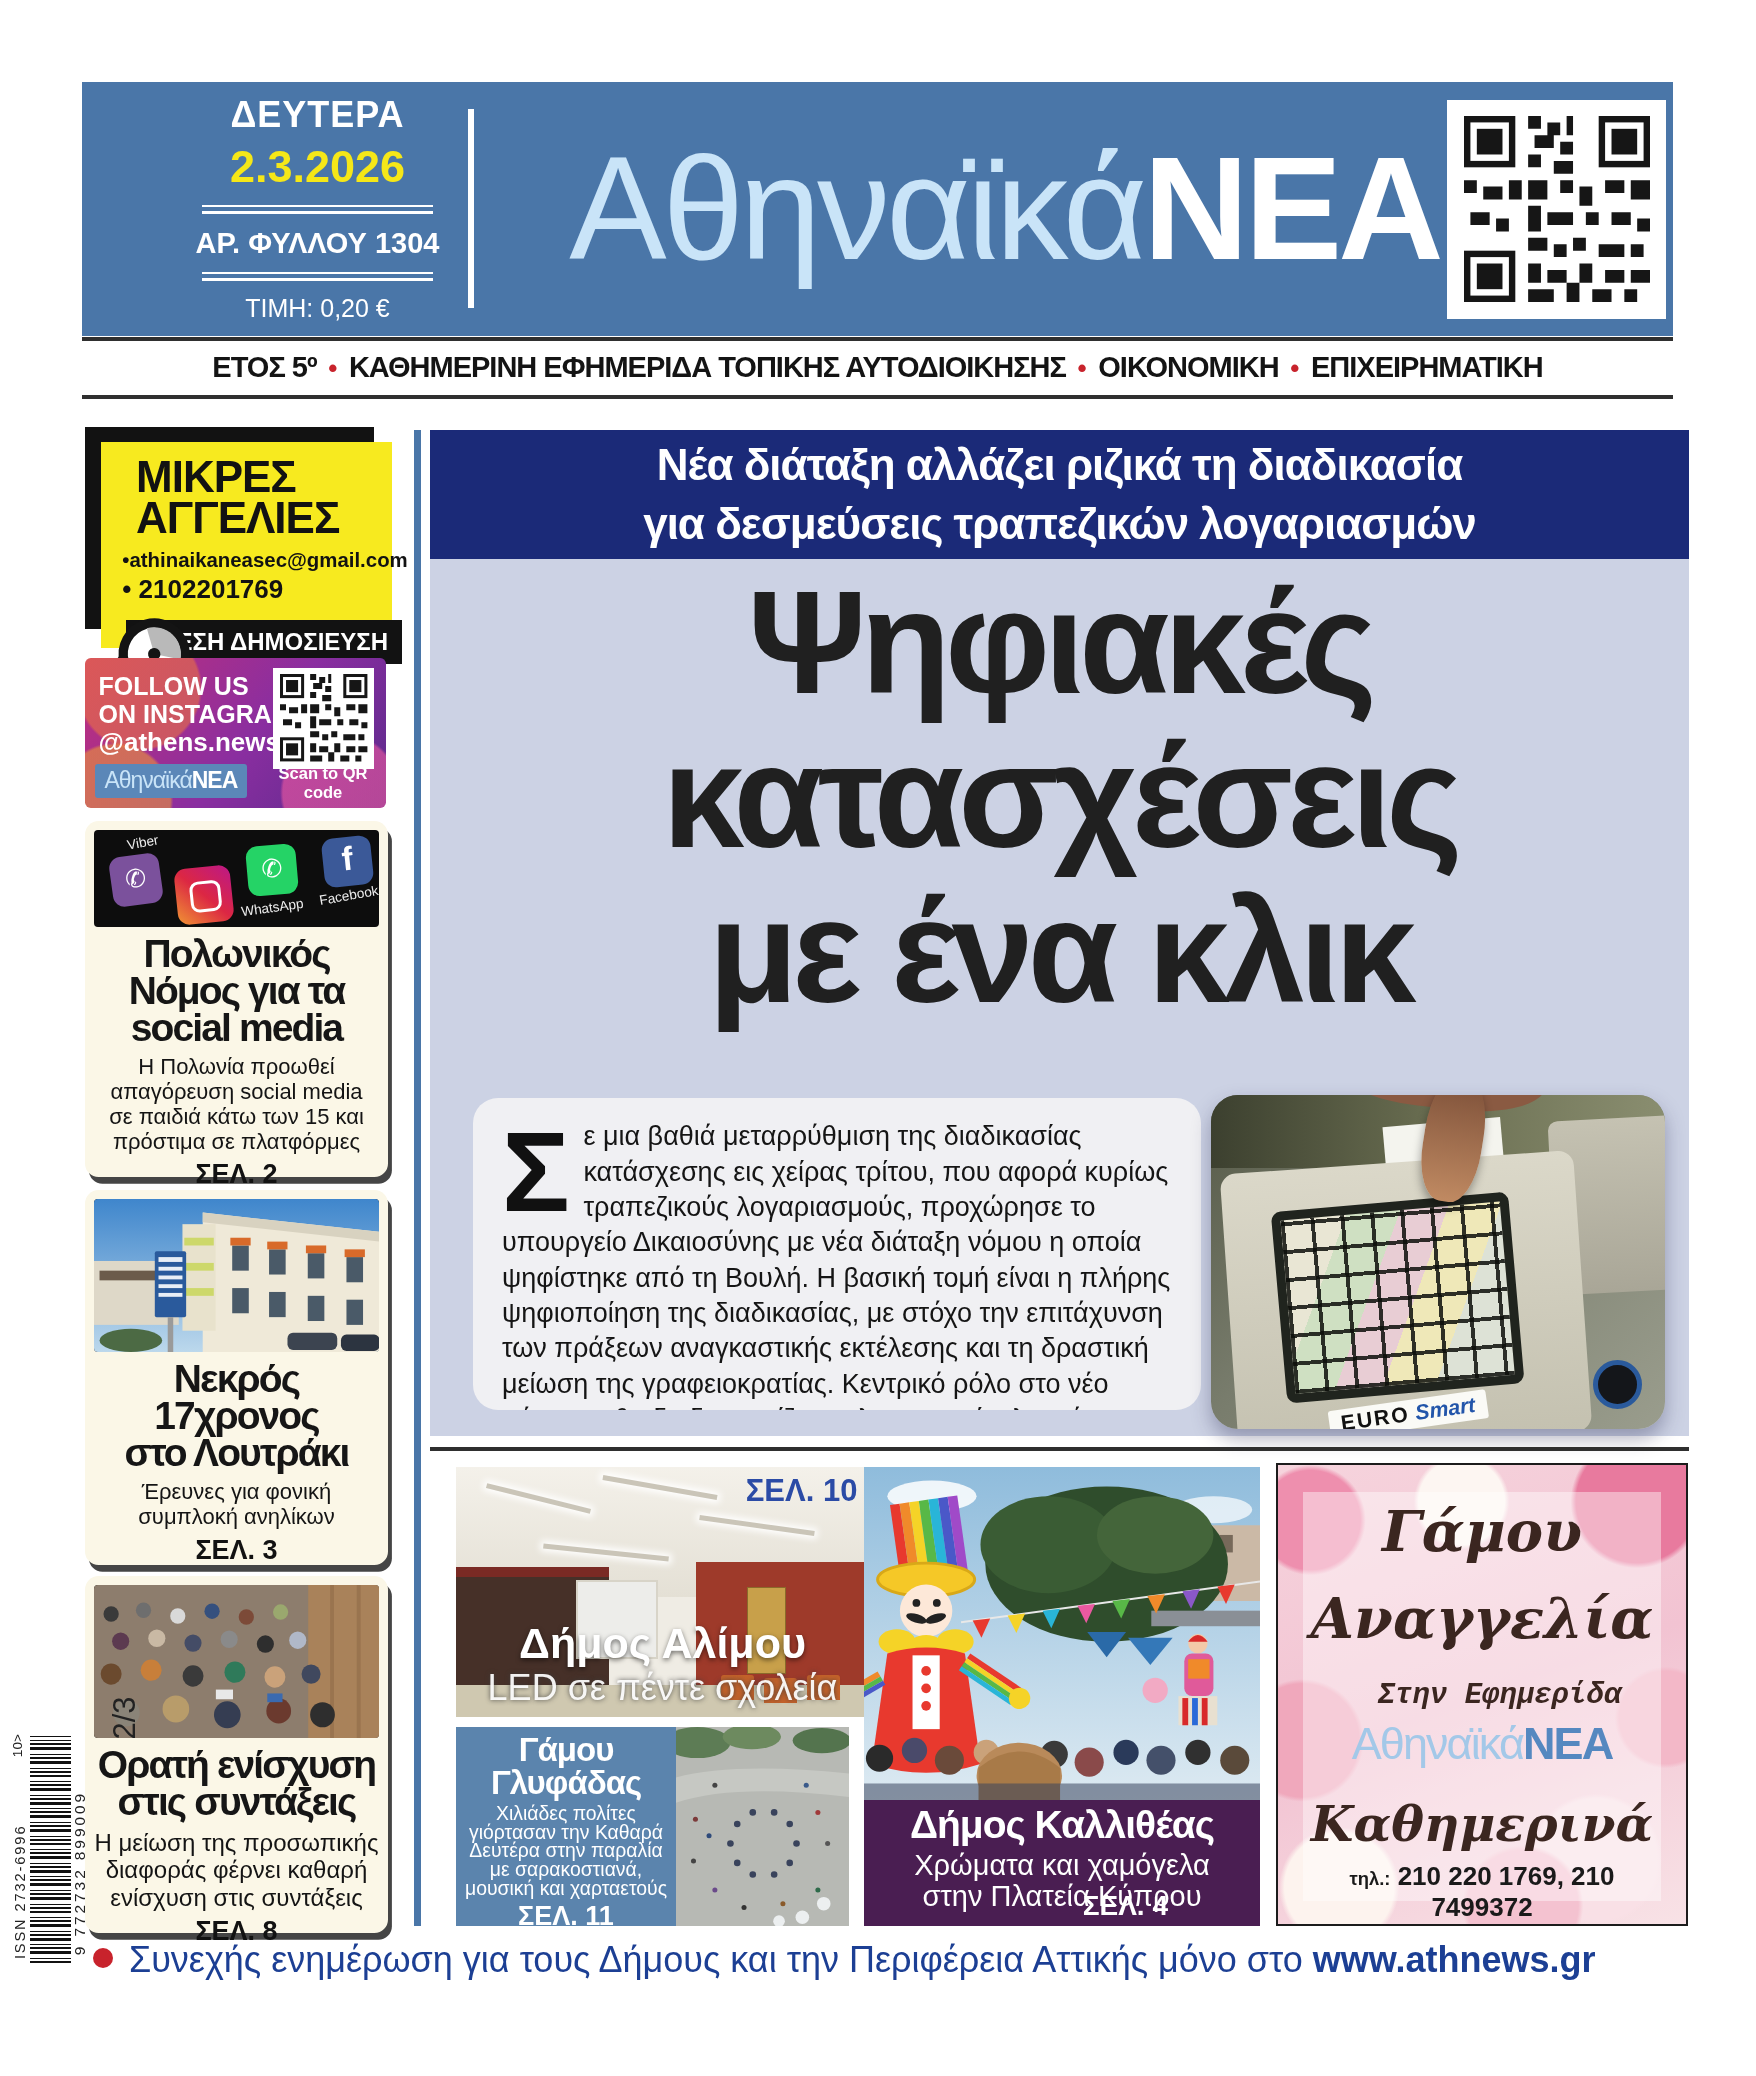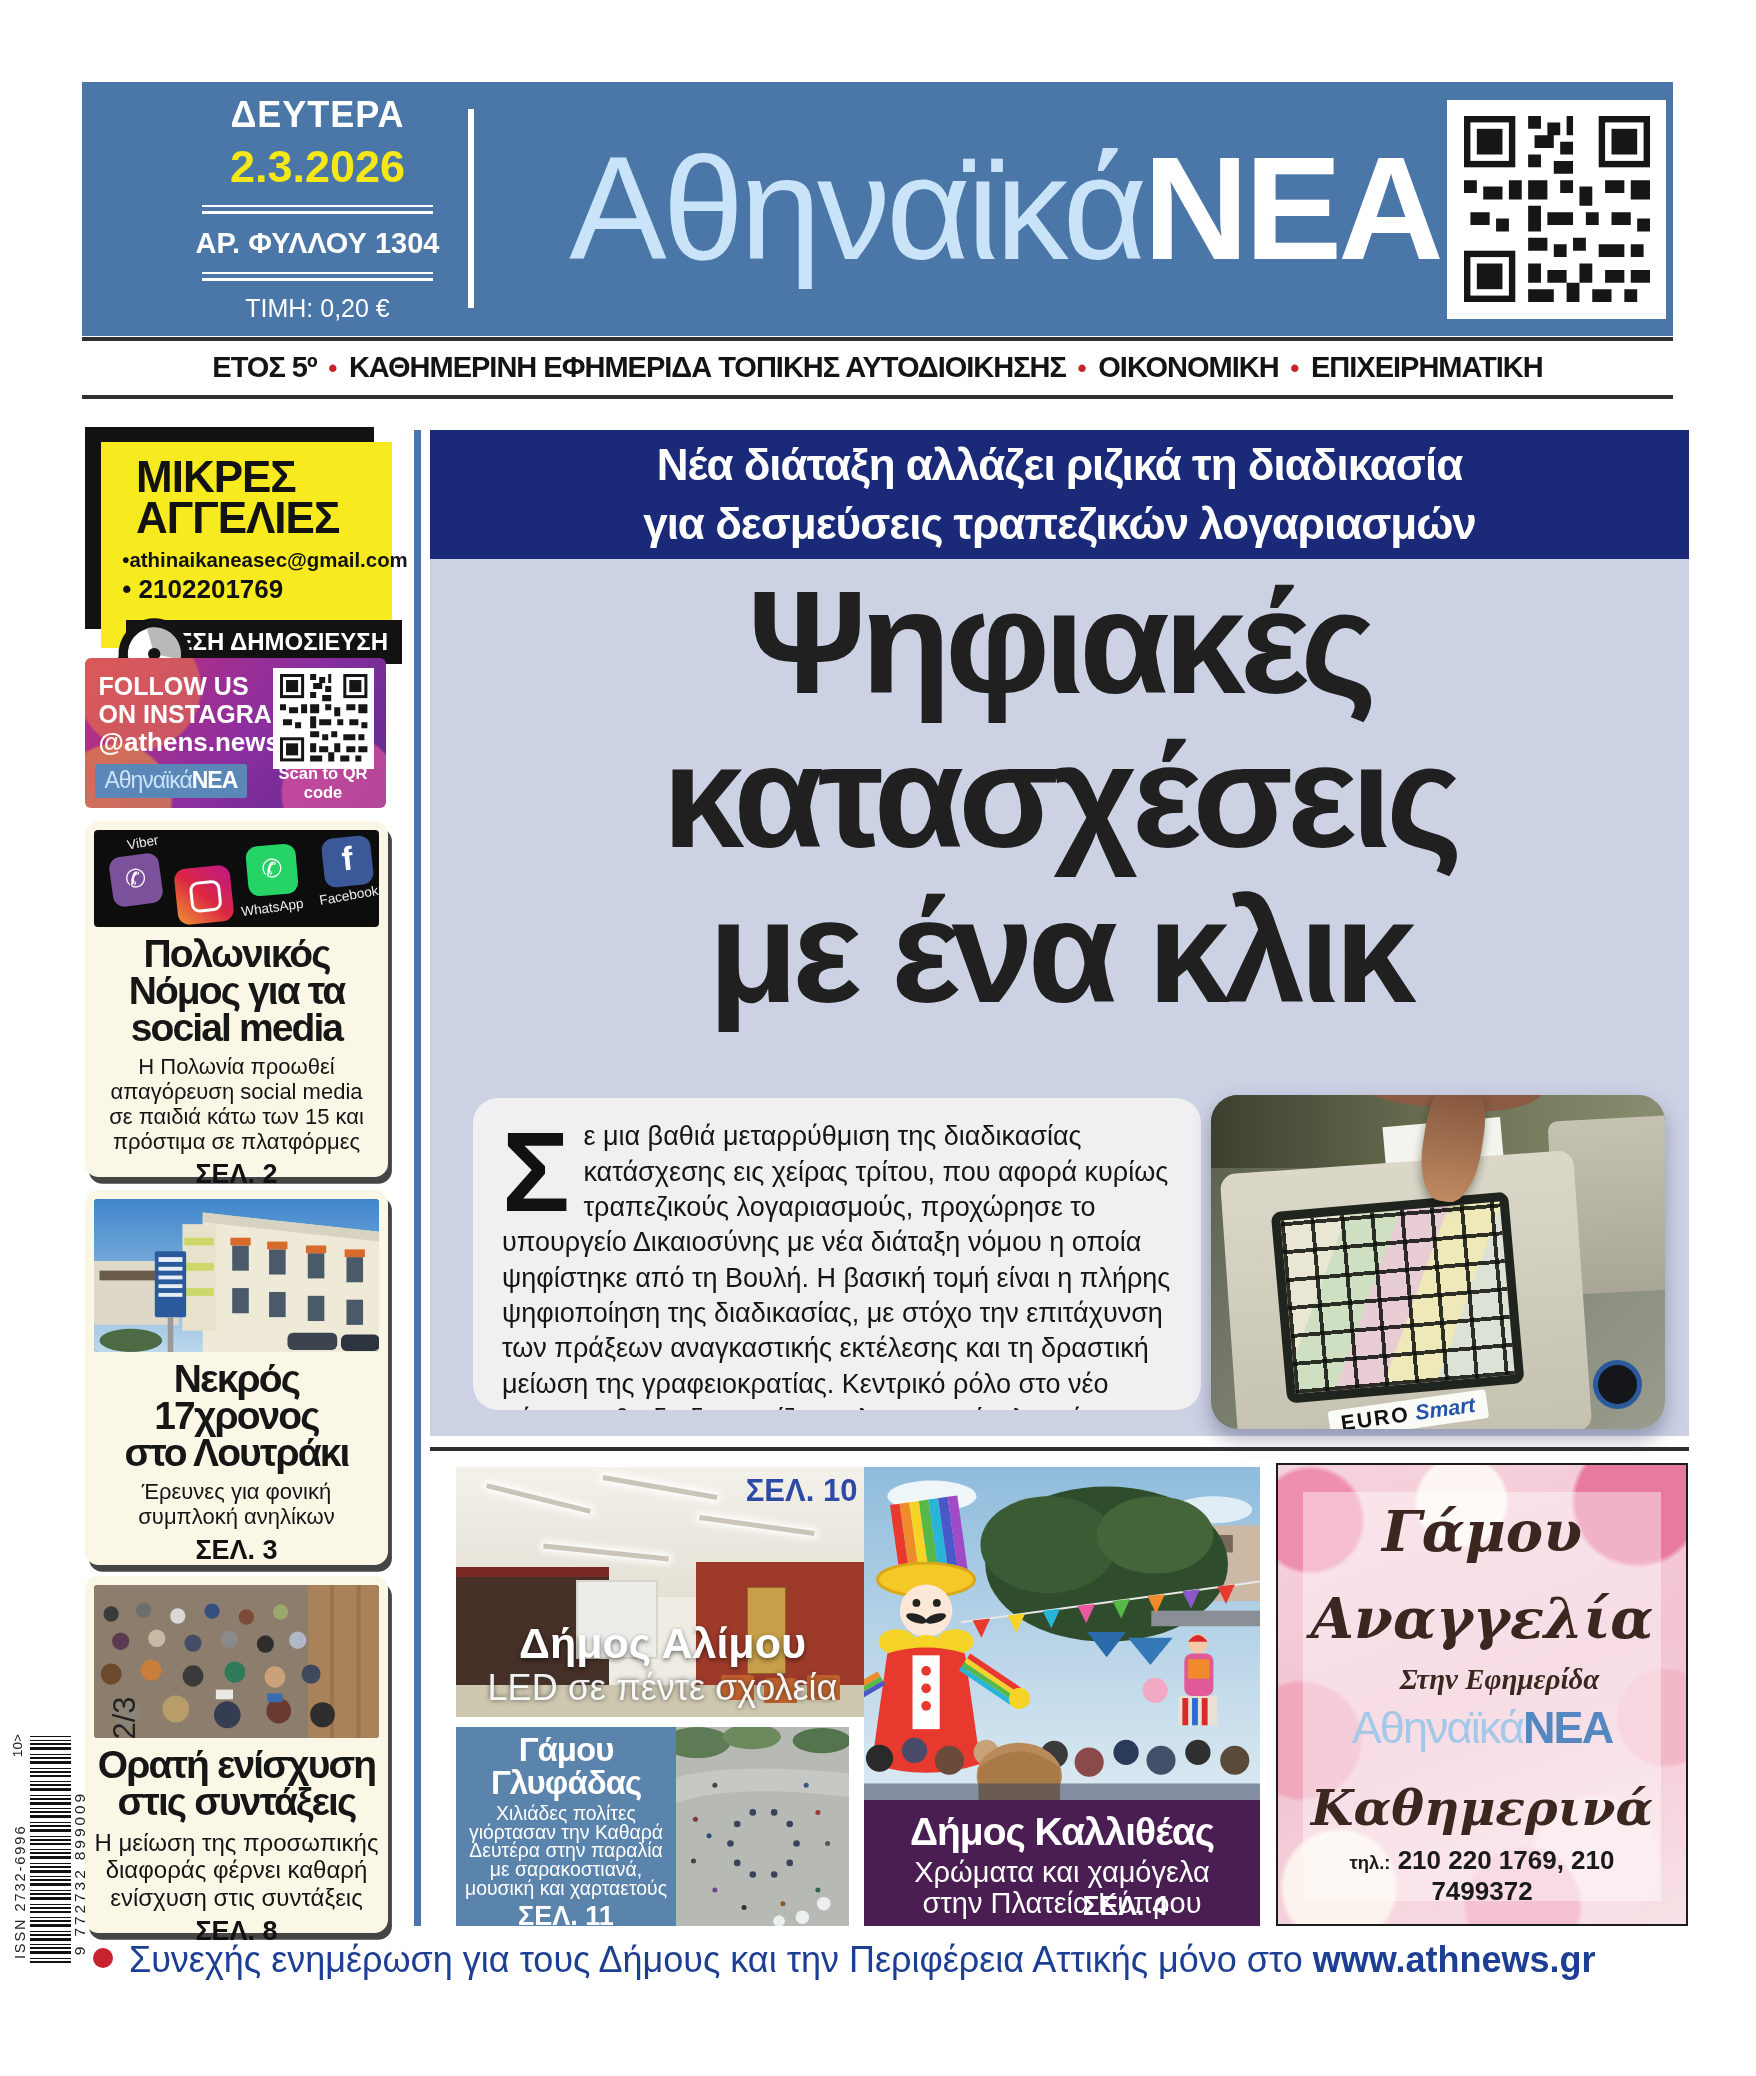--- a/index.html
+++ b/index.html
@@ -125,41 +125,41 @@
   .al-sub{position:absolute;left:0;bottom:7.8px;width:100%;text-align:center;color:rgba(255,255,255,.93);font-size:36px;text-shadow:0 0 5.8px rgba(60,60,60,.9);}
 
   #glyfada-box{left:456px;top:1727px;width:220px;height:199px;background:#5b84ad;color:#fff;text-align:center;box-sizing:border-box;padding-top:5.8px;}
   .gl-title{font-size:33px;font-weight:800;line-height:1.0;letter-spacing:-1px;}
   .gl-sum{margin-top:4.9px;font-size:19.4px;line-height:.97;}
   .gl-page{margin-top:2.9px;font-size:27px;font-weight:800;}
   #glyfada-photo{left:676px;top:1727px;width:173px;height:199px;}
 
   #kallithea-photo{left:864px;top:1467px;width:396px;height:333px;}
   #kallithea-box{left:864px;top:1800px;width:396px;height:126px;background:#4a1e52;color:#fff;text-align:center;position:absolute;}
-  .ka-title{margin-top:10px;font-size:39px;font-weight:800;letter-spacing:-1px;}
+  .ka-title{margin-top:3px;font-size:39px;font-weight:800;letter-spacing:-1px;}
   .ka-sub{margin-top:2.9px;font-size:29px;line-height:1.08;}
   .ka-page{position:absolute;right:92px;bottom:3.9px;font-size:28px;font-weight:800;}
 
   
   #wedad{left:1276px;top:1463px;width:412px;height:463px;border:2.9px solid #1c1c1c;box-sizing:border-box;
     background:
       radial-gradient(circle at 8% 12%,#ee8fae 0 9%,rgba(0,0,0,0) 10%),
       radial-gradient(circle at 88% 8%,#e87a9e 0 11%,rgba(0,0,0,0) 12%),
       radial-gradient(circle at 95% 55%,#f3b8c8 0 10%,rgba(0,0,0,0) 11%),
       radial-gradient(circle at 6% 60%,#f0a8bc 0 12%,rgba(0,0,0,0) 13%),
       radial-gradient(circle at 15% 92%,#fdf3ee 0 10%,rgba(0,0,0,0) 11%),
       radial-gradient(circle at 60% 96%,#f4c2d0 0 11%,rgba(0,0,0,0) 12%),
       radial-gradient(circle at 45% 8%,#fdf6f2 0 9%,rgba(0,0,0,0) 10%),
       radial-gradient(circle at 78% 86%,#f9e0e6 0 12%,rgba(0,0,0,0) 13%),
       linear-gradient(160deg,#f6d4dd,#f2c3d2 50%,#f8e2e6);}
   .wed-panel{position:absolute;left:25px;top:27px;right:25px;bottom:23px;background:rgba(255,255,255,.42);text-align:center;}
   .wed-script{font-family:"DejaVu Serif",serif;font-style:italic;font-weight:700;color:#3b2620;}
   .wed-s1{font-size:56px;margin-top:21.3px;}
   .wed-s2{font-size:56px;margin-top:5.8px;}
-  .wed-line{font-family:Liberation Serif, serif;font-style:italic;font-weight:700;font-size:29px;color:#3b2620;margin-top:12px;padding-left:35px;}
+  .wed-line{font-family:Liberation Mono, monospace;font-style:italic;font-weight:700;font-size:29px;color:#3b2620;margin-top:28px;padding-left:35px;}
   .wed-logo{margin-top:5.8px;}
   .wed-logo .l1{font-size:45px;font-weight:400;color:#a3c8e8;letter-spacing:-1.9px;}
   .wed-logo .l2{font-size:45px;font-weight:800;color:#5588c0;letter-spacing:-1.9px;}
   .wed-s3{font-size:49px;margin-top:25px;}
   .wed-tel{margin-top:8px;font-size:26px;font-weight:800;color:#1a1a1a;}
   .wed-tel .lbl{font-size:18.4px;}
 
   
   .footer{position:absolute;left:93px;top:1939px;width:1611px;font-size:36px;color:#1c3f94;}
   .footer-bullet{display:inline-block;width:20.4px;height:20.4px;border-radius:50%;background:#c8232c;margin-right:15.5px;vertical-align:3.9px;}

